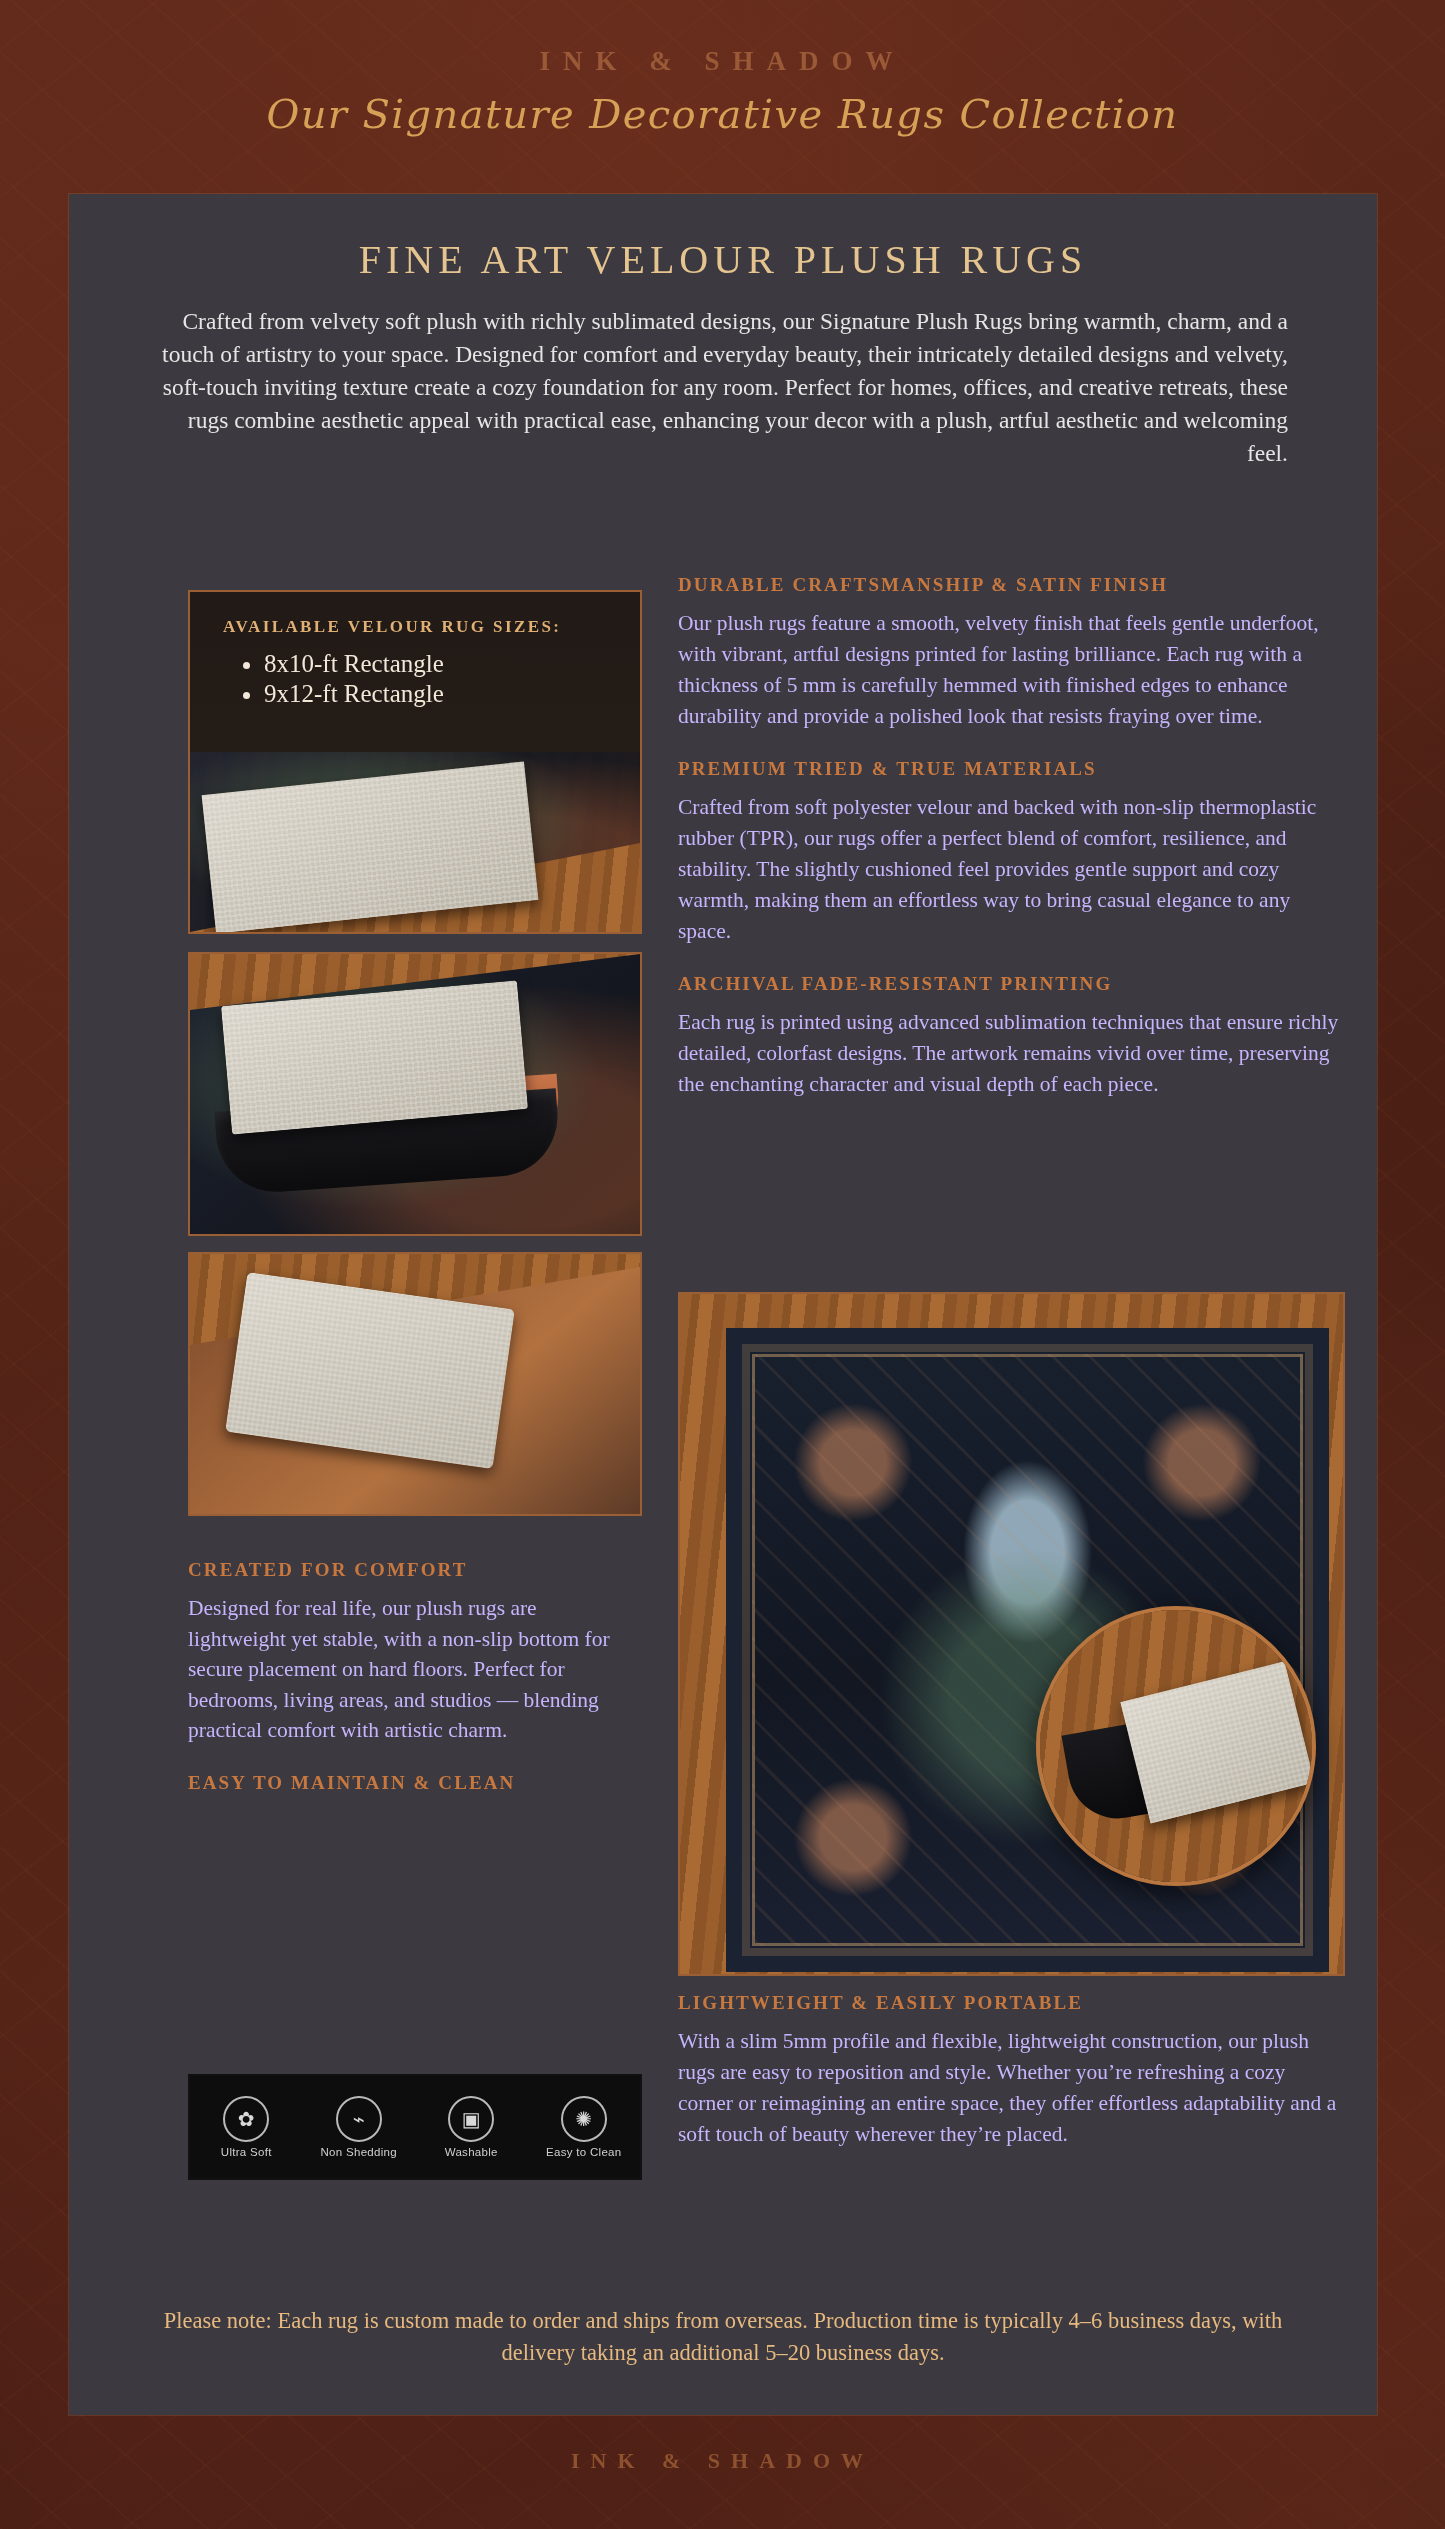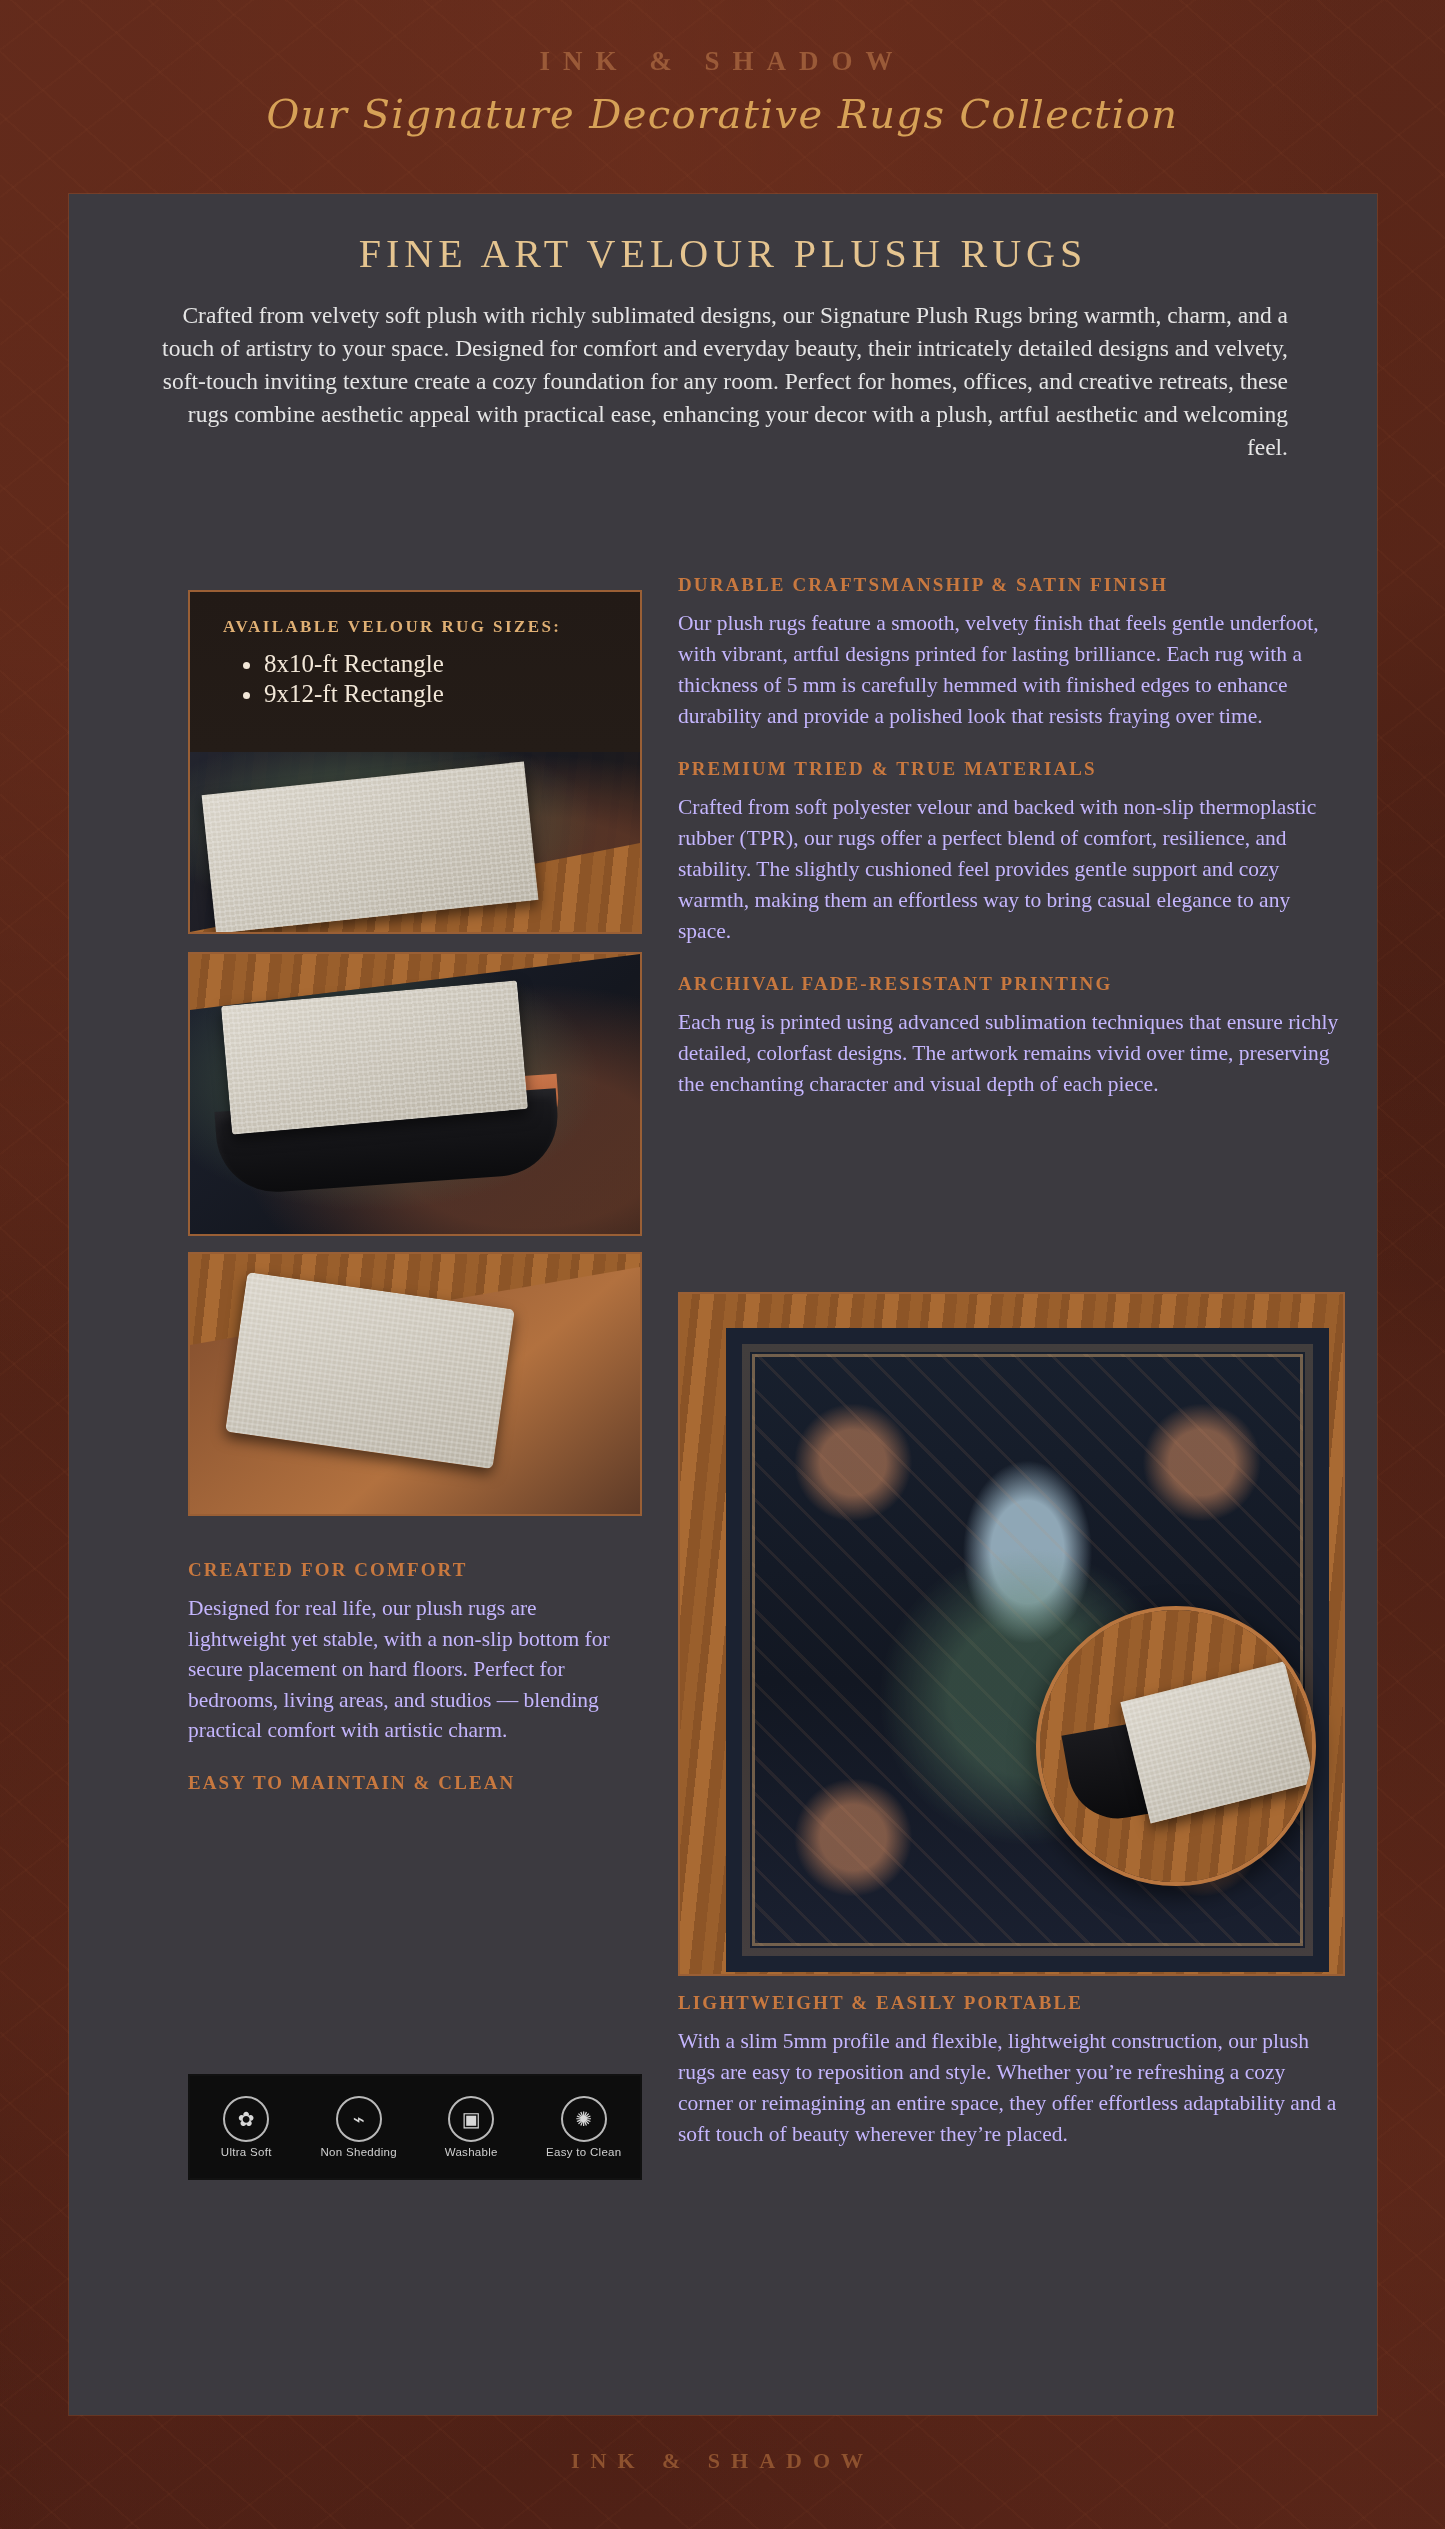--- a/index.html
+++ b/index.html
@@ -67,21 +67,21 @@
     top: 194px;
     width: 1308px;
     height: 2221px;
     background: #3c3a40;
     box-shadow: 0 0 0 1px rgba(200,150,100,0.18);
     z-index: 3;
   }
   .card-inner {
     position: absolute;
     inset: 0;
-    padding: 10px 36px;
+    padding: 16px 36px;
   }
 
   .title {
     margin: 0;
     padding-top: 26px;
     text-align: center;
     font-size: 40px;
     letter-spacing: 5px;
     color: #e5c48f;
     font-weight: 500;
@@ -388,16 +388,17 @@
         </div>
       </div>
 
       <div class="col-right" style="top:1418px;">
         <h3 class="sec">Lightweight &amp; Easily Portable</h3>
         <p class="body">With a slim 5mm profile and flexible, lightweight construction, our plush rugs are easy to reposition and style. Whether you’re refreshing a cozy corner or reimagining an entire space, they offer effortless adaptability and a soft touch of beauty wherever they’re placed.</p>
       </div>
 
     </div>
 
+    <div class="note">Please note: Each rug is custom made to order and ships from overseas. Production time is typically 4–6 business days, with delivery taking an additional 5–20 business days.</div>
   </div>
 </div>
 
 <div class="footer">Ink &amp; Shadow</div>
 
 </body></html>

